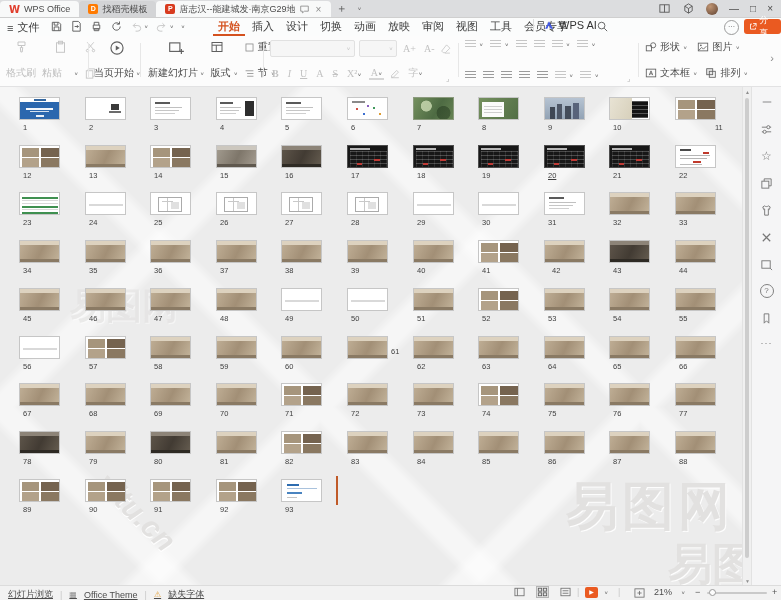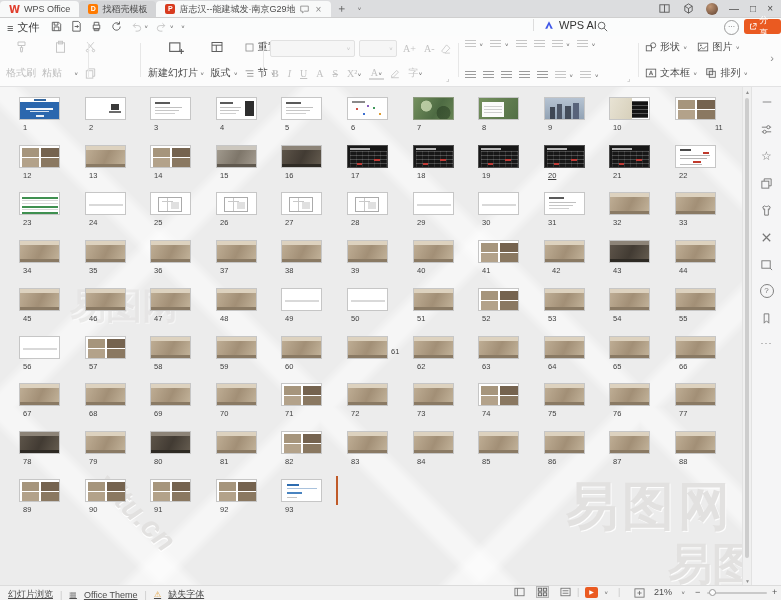--- a/index.html
+++ b/index.html
@@ -181,20 +181,32 @@
           <span class="caret">∨</span>
         </span>
       <span style="display:flex;align-items:center;gap:1px">
           <svg class="ic" width="13" height="13" viewBox="0 0 14 14">
             <path d="M10.5 6h-5a3 3 0 0 0 0 6H8 M10.5 6L8 3.5 M10.5 6L8 8.5" fill="none" stroke="#c6c6c6"></path>
           </svg>
           <span class="caret">∨</span>
         </span>
       <span class="caret">∨</span>
     </div>
+    <div class="rtabs">
+      <span class="rtab active">开始</span>
+      <span class="rtab">插入</span>
+      <span class="rtab">设计</span>
+      <span class="rtab">切换</span>
+      <span class="rtab">动画</span>
+      <span class="rtab">放映</span>
+      <span class="rtab">审阅</span>
+      <span class="rtab">视图</span>
+      <span class="rtab">工具</span>
+      <span class="rtab">会员专享</span>
+    </div>
     <div class="ai-group">
       <span class="vsep"></span>
       <svg class="ic" width="12" height="12" viewBox="0 0 14 14">
           <path d="M2.5 11.5L7 2.5l4.5 9H9L7 6.8 5 11.5z" fill="#3f57e8"></path>
         </svg>
       <span>WPS AI</span>
     </div>
     <div class="search-btn">
       <svg class="ic" width="13" height="13" viewBox="0 0 14 14">
           <circle cx="6" cy="6" r="3.6" fill="none" stroke="#5c5c5c"></circle>
@@ -237,20 +249,32 @@
             <circle cx="10.2" cy="11.4" r="1.3" fill="none" stroke="#c6c6c6"></circle>
           </svg>
         <svg class="ic" width="13" height="13" viewBox="0 0 14 14">
             <rect x="2.5" y="4" width="7" height="8" fill="none" stroke="#c6c6c6"></rect>
             <path d="M4.5 4V2h7v8h-2" fill="none" stroke="#c6c6c6"></path>
           </svg>
       </div>
     </div>
     <div class="vdiv" style="left:88px"></div>
 
+    <div class="grp" style="left:94px">
+      <div class="stack">
+        <svg class="ic" width="16" height="16" viewBox="0 0 14 14">
+            <circle cx="7" cy="7" r="5.3" fill="none" stroke="#5f5f5f"></circle>
+            <path d="M5.9 4.8v4.4L9.4 7z" fill="#5f5f5f"></path>
+          </svg>
+        <span class="lbl">
+            <span>当页开始</span>
+            <span class="caret">∨</span>
+          </span>
+      </div>
+    </div>
     <div class="vdiv" style="left:140px"></div>
 
     <div class="grp" style="left:148px">
       <div class="stack">
         <svg class="ic" width="17" height="16" viewBox="0 0 15 14">
             <rect x="1.5" y="2.5" width="9" height="7.5" fill="none" stroke="#5f5f5f"></rect>
             <path d="M11.8 7.8v4.4 M9.6 10h4.4" fill="none" stroke="#5f5f5f"></path>
           </svg>
         <span class="lbl">
             <span>新建幻灯片</span>

